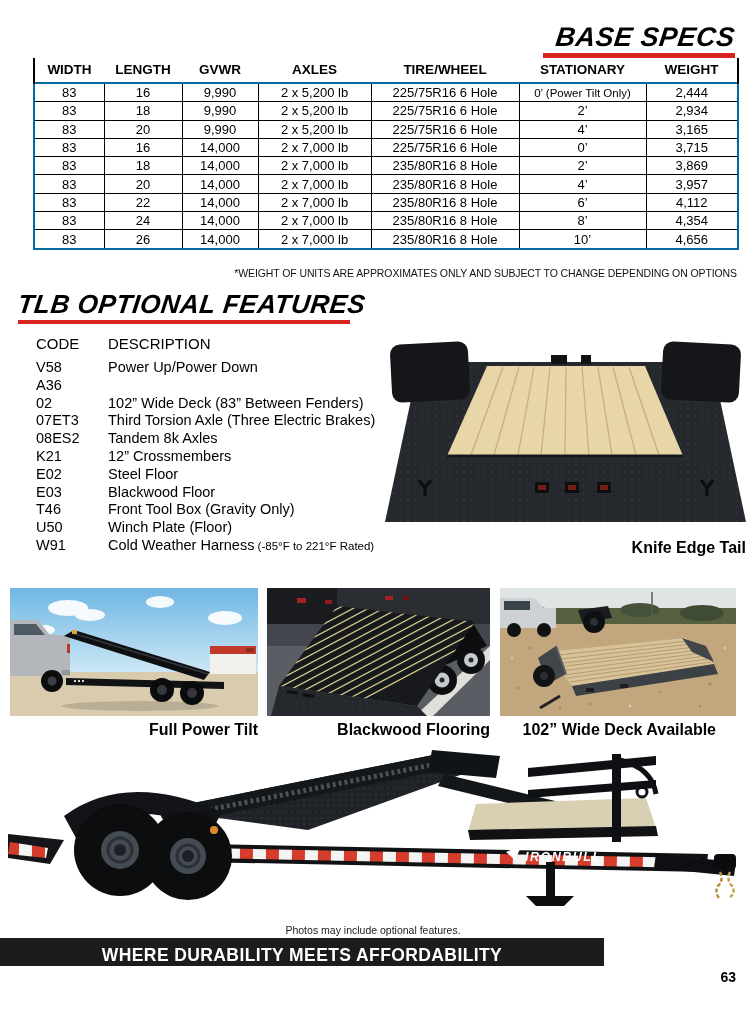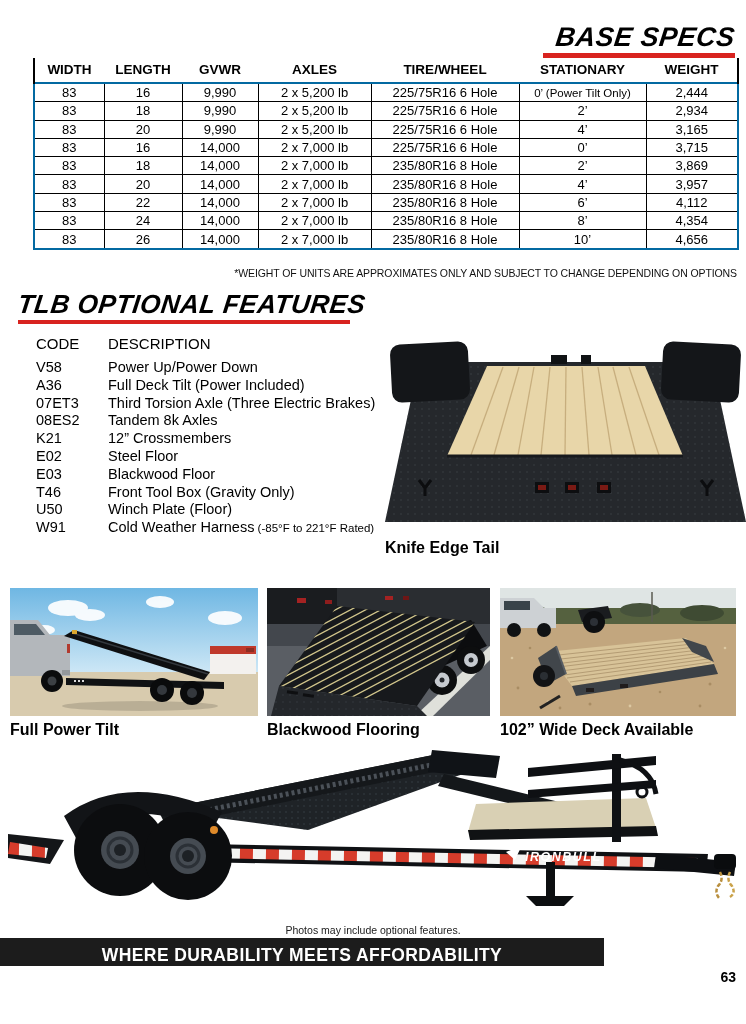--- a/index.html
+++ b/index.html
@@ -36,21 +36,21 @@
   .features .red-bar { width:332px; height:4px; margin-top:3px; }
   .features-header { display:flex; font-weight:normal; font-size:15px; margin:11px 0 7px 18px; }
   .fh-code { width:72px; }
   .feature-row { display:flex; margin-left:18px; font-size:14.5px; line-height:17.8px;
                  white-space:nowrap; }
   .feature-code { width:72px; flex:none; }
   .feature-desc .note { font-size:11.5px; }
 
   
   figure { margin:0; padding:0; }
-  .caption { font-weight:bold; font-size:16px; text-align:left; margin-top:5px; }
+  .caption { font-weight:bold; font-size:16px; text-align:right; margin-top:5px; }
   .knife-fig   { position:absolute; left:385px; top:330px; width:361px; }
   .gallery-fig-1 { position:absolute; left:10px;  top:588px; width:248px; }
   .gallery-fig-2 { position:absolute; left:267px; top:588px; width:223px; }
   .gallery-fig-3 { position:absolute; left:500px; top:588px; width:216px; }
   .gallery-fig-1 svg, .gallery-fig-2 svg, .gallery-fig-3 svg { display:block; }
   .big-photo { position:absolute; left:8px; top:744px; width:730px; height:176px; }
 
   .photos-note { position:absolute; top:924px; left:0; width:746px; text-align:center;
                  font-size:10.5px; color:#222; }
   .banner { position:absolute; left:0; top:938px; width:604px; height:28px;
@@ -185,21 +185,24 @@
       <span class="fh-code">CODE</span>
       <span>DESCRIPTION</span>
     </div>
     <div>
         <div class="feature-row">
           <span class="feature-code">V58</span>
           <span class="feature-desc">Power Up/Power Down</span>
         </div>
         <div class="feature-row">
           <span class="feature-code">A36</span>
-          <span class="feature-desc">Full Deck Tilt (Power Included)</span>
+        </div>
+        <div class="feature-row">
+          <span class="feature-code">02</span>
+          <span class="feature-desc">102” Wide Deck (83” Between Fenders)</span>
         </div>
         <div class="feature-row">
           <span class="feature-code">07ET3</span>
           <span class="feature-desc">Third Torsion Axle (Three Electric Brakes)</span>
         </div>
         <div class="feature-row">
           <span class="feature-code">08ES2</span>
           <span class="feature-desc">Tandem 8k Axles</span>
         </div>
         <div class="feature-row">

